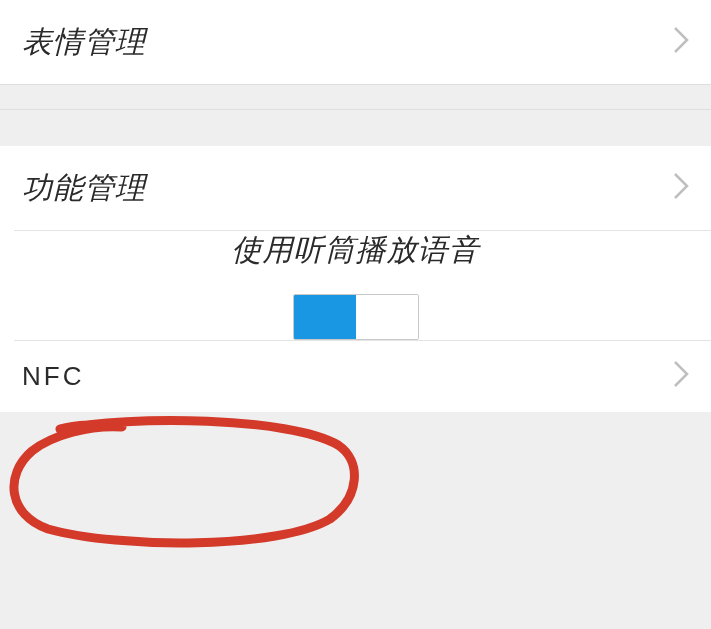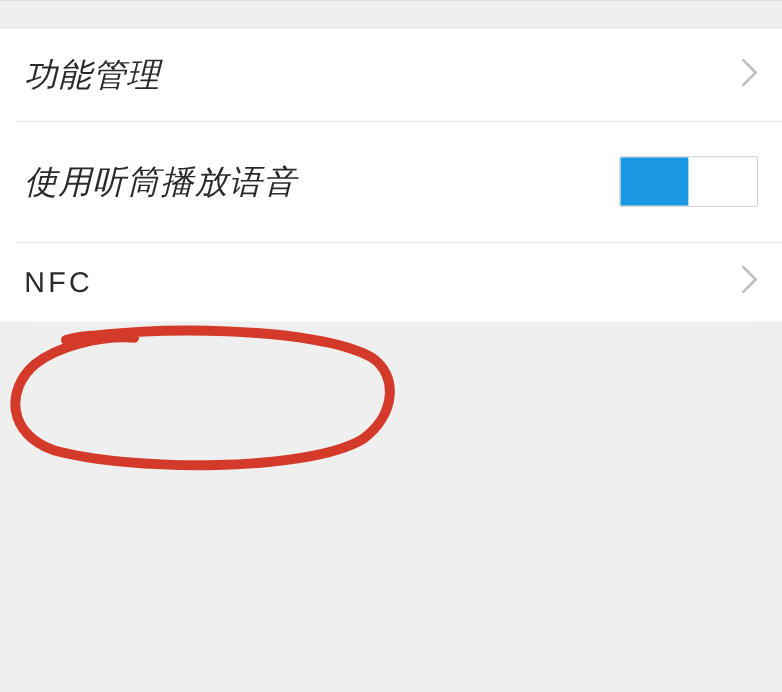--- a/index.html
+++ b/index.html
@@ -62,45 +62,53 @@
       pointer-events: none;
       z-index: 5;
       left: -10px;
       top: 265px;
     }
   </style>
 </head>
 <body>
 
 <div class="group">
+  <div class="row">
+    <span class="label">表情管理</span>
+    <span class="chevron">
+      <svg width="16" height="28" viewBox="0 0 16 28">
+          <polyline points="2,2 14,14 2,26" fill="none" stroke="currentColor" stroke-width="2.5"></polyline>
+        </svg>
+    </span>
+  </div>
 </div>
 
 <div class="gap"></div>
 
-<div class="group" style="position:relative;">
+<div class="group" style="position:relative;margin-top:36px;">
   <svg class="annotation" width="380" height="140" viewBox="0 0 380 140">
     <path d="M 70 18 
              C 140 4, 300 6, 348 34 
              C 372 50, 370 86, 340 108 
              C 290 138, 130 138, 58 118 
              C 18 104, 14 64, 42 40 
              C 62 24, 100 14, 132 16
              C 110 12, 84 14, 70 18 Z" fill="none" stroke="#d33a2a" stroke-width="9" stroke-linecap="round" stroke-linejoin="round"></path>
   </svg>
 
   <div class="row">
     <span class="label">功能管理</span>
     <span class="chevron">
       <svg width="16" height="28" viewBox="0 0 16 28">
           <polyline points="2,2 14,14 2,26" fill="none" stroke="currentColor" stroke-width="2.5"></polyline>
         </svg>
     </span>
   </div>
 
-  <div class="row div-top" style="height:110px;">
+  <div class="row div-top" style="height:110px;flex-direction:column;">
     <span class="label">使用听筒播放语音</span>
     <div class="toggle on">
       <div class="half left"></div>
         <div class="half right"></div>
     </div>
   </div>
 
 
 
   <div class="row div-top last">

